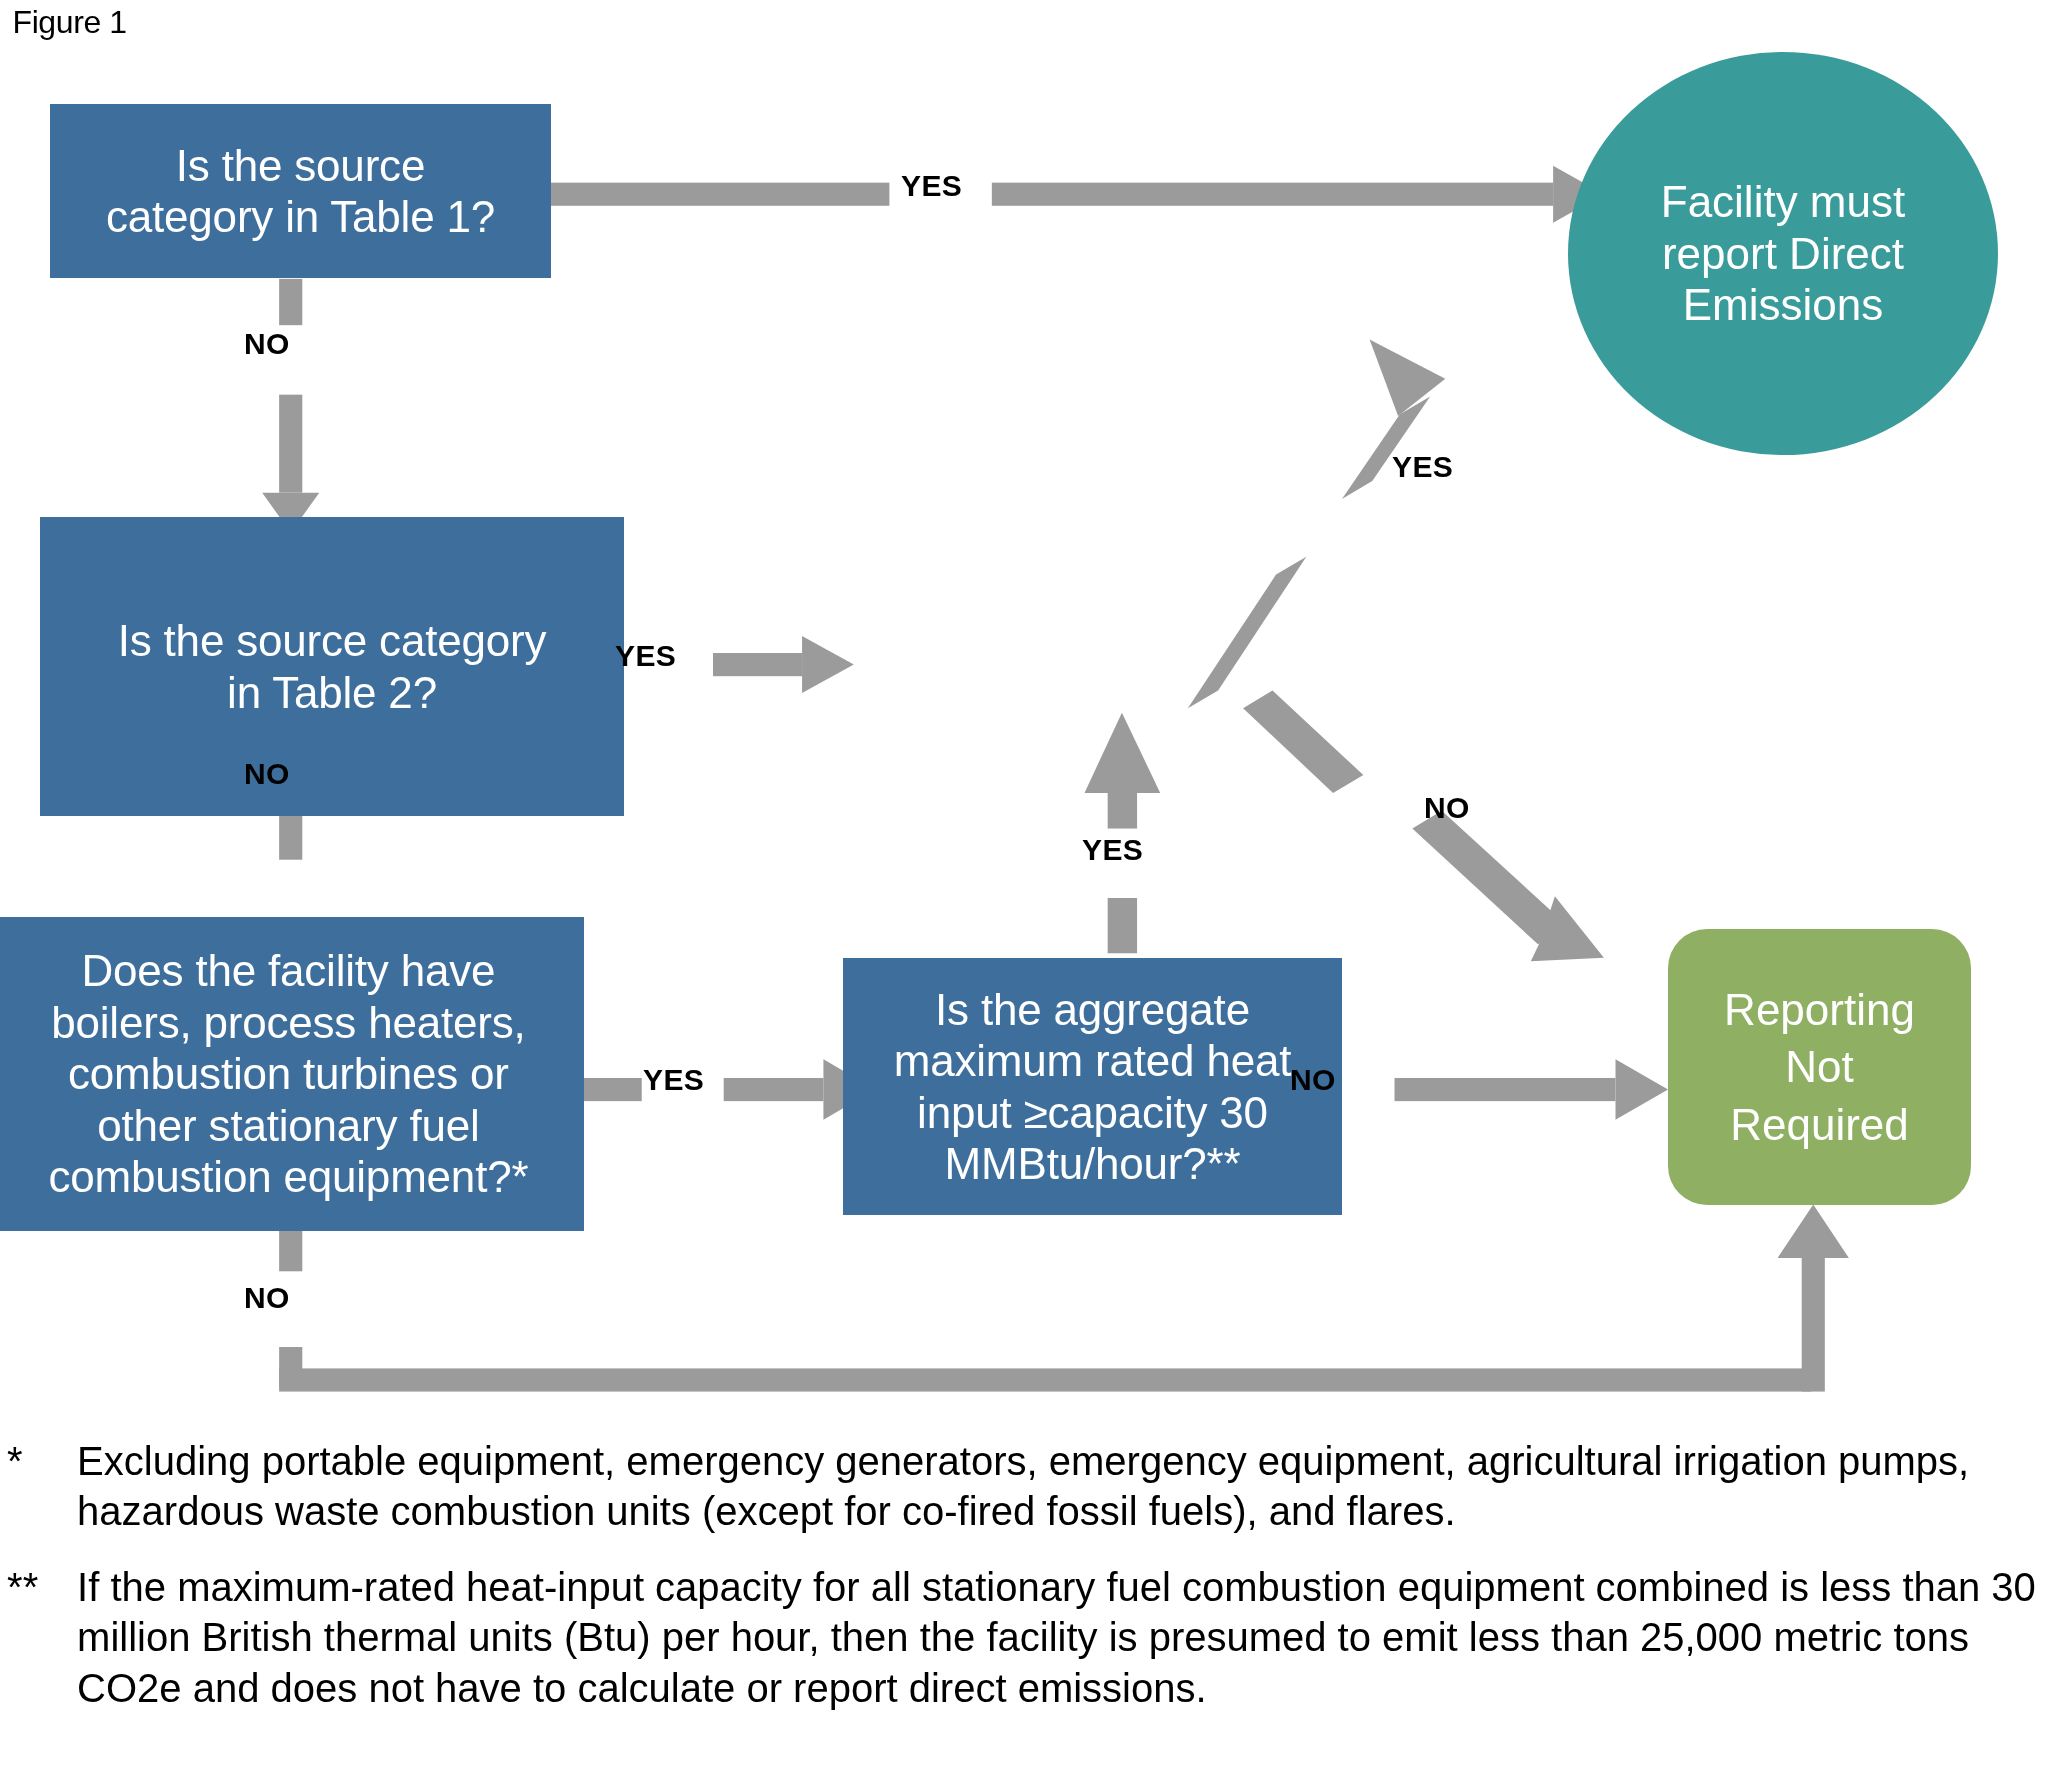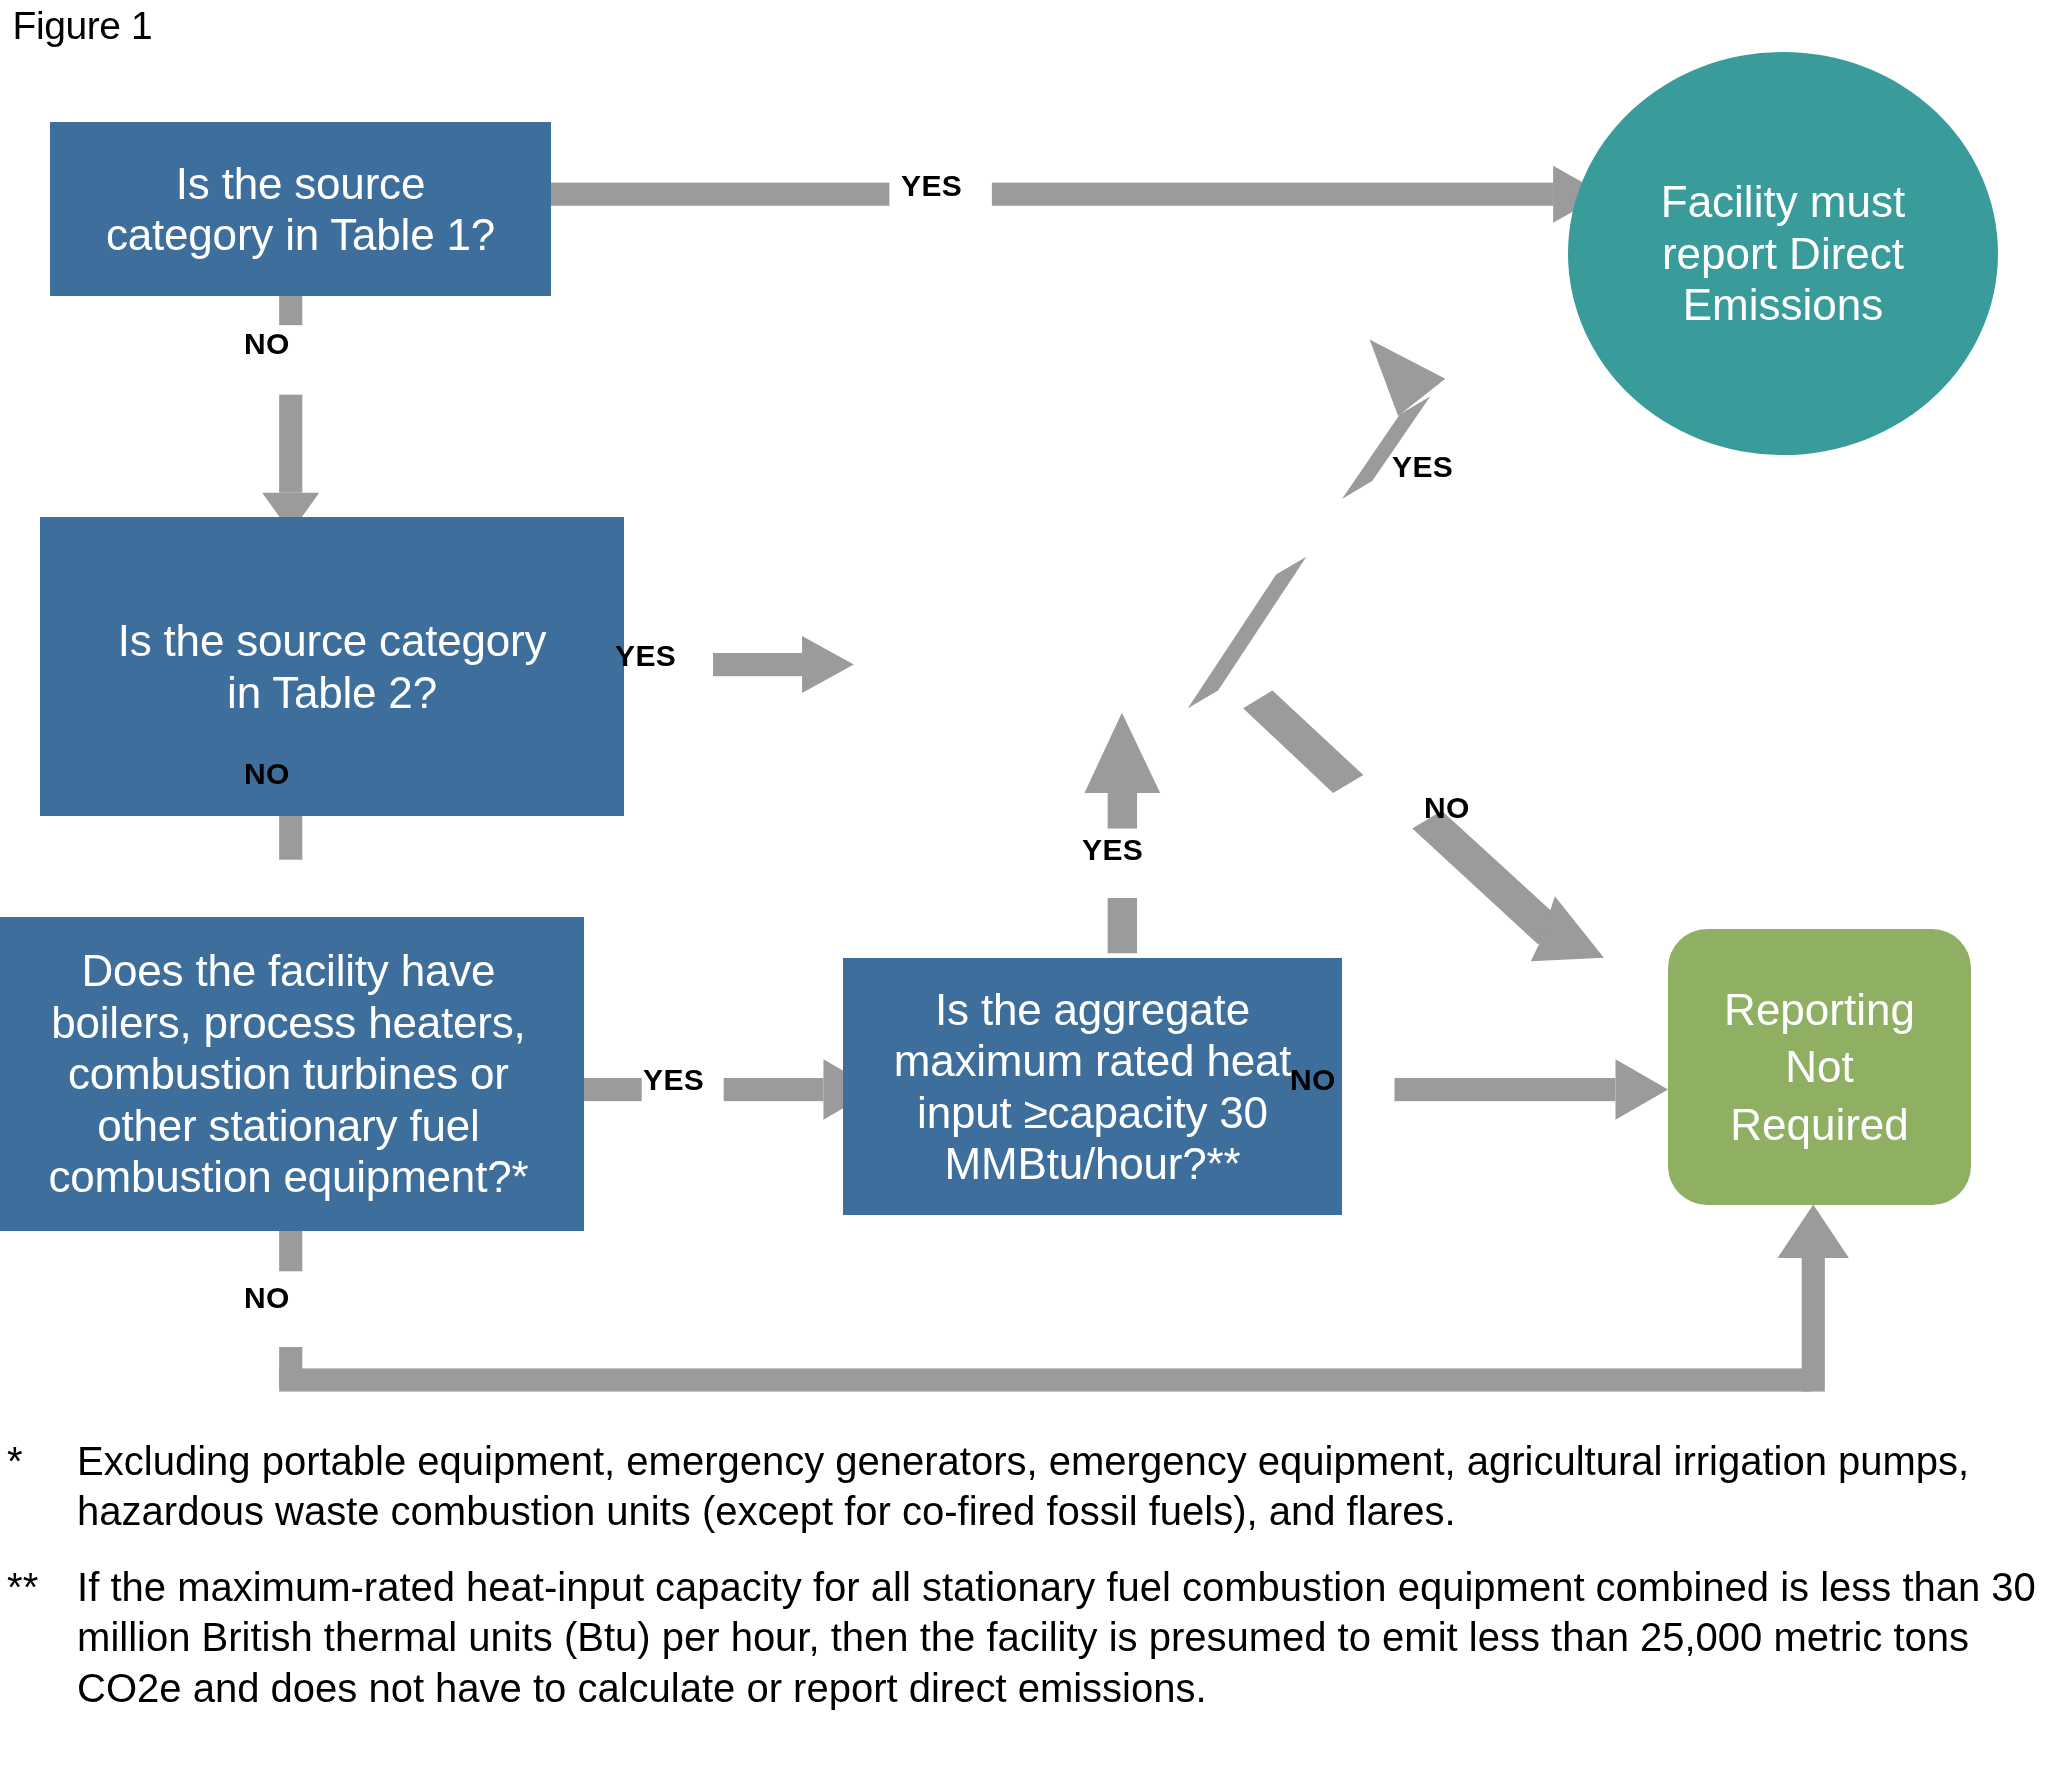--- a/index.html
+++ b/index.html
@@ -18,21 +18,21 @@
     position: absolute;
     left: 0; top: 0;
     width: 2071px;
     height: 1780px;
   }
   .fig-title {
     position: absolute;
     left: 12.5px;
     top: 3.6px;
     font-family: "Liberation Sans", sans-serif;
-    font-size: 39px;
+    font-size: 32px;
     color: #000000;
     letter-spacing: -0.4px;
   }
   svg.edges {
     position: absolute;
     left: 0; top: 0;
     width: 2071px;
     height: 1780px;
     pointer-events: none;
   }
@@ -178,21 +178,21 @@
         <rect x="313" y="1380" width="26" height="47"></rect>
         <rect x="313" y="1512" width="26" height="46"></rect>
         <rect x="313" y="1536" width="1720" height="26"></rect>
         <rect x="2022" y="1408" width="26" height="154"></rect>
         <polygon points="1995,1412 2075,1412 2035,1352"></polygon>
       </g>
 
     </g>
   </svg>
 
-  <div class="node decision" style="left:50px; top:122px; width:501px; height:174px;">
+  <div class="node decision" style="left:50px; top:104px; width:501px; height:174px;">
     <span class="txt">Is the source
 category in Table 1?</span>
   </div>
 
   <div class="node decision" style="left:40px; top:517px; width:584px; height:299px;">
     <span class="txt">Is the source category
 in Table 2?</span>
   </div>
 
 

